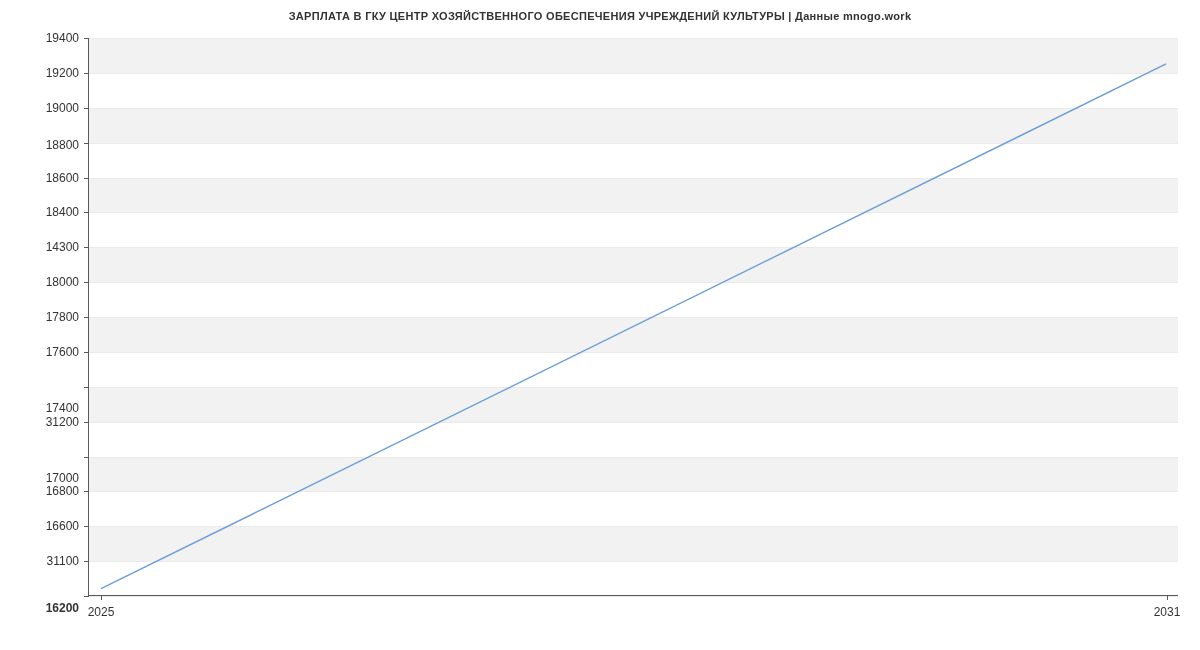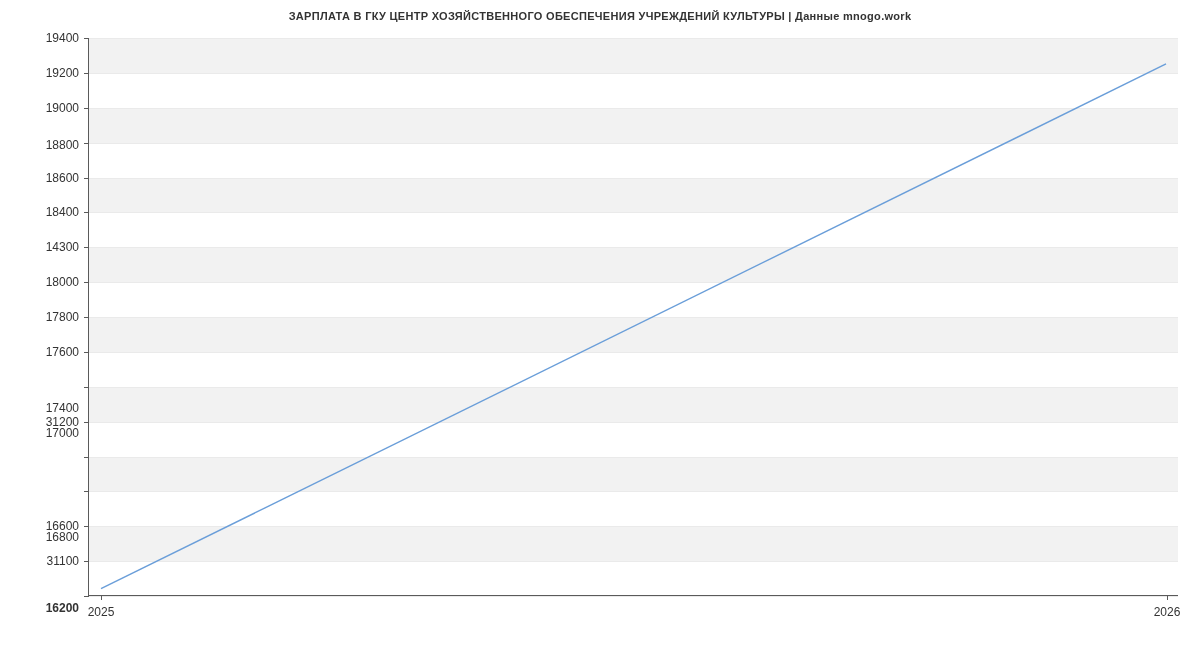--- a/index.html
+++ b/index.html
@@ -123,23 +123,23 @@
       <svg class="line-svg" id="line-svg" viewBox="0 0 1090 558" preserveAspectRatio="none">
         <path d="M12 551.7225 L1078 25.981874999999945" fill="none" stroke="#6a9ed9" stroke-width="1.4"></path>
       </svg>
   <div class="y-tick-mark" style="top: 558px;"></div>
       <div class="y-tick-label" style="top: 570px; font-weight: bold;">16200</div>
       <div class="y-tick-mark" style="top: 523.125px;"></div>
       <div class="y-tick-label" style="top: 523.125px;">31100</div>
       <div class="y-tick-mark" style="top: 488.25px;"></div>
       <div class="y-tick-label" style="top: 488.25px;">16600</div>
       <div class="y-tick-mark" style="top: 453.375px;"></div>
-      <div class="y-tick-label" style="top: 453.375px; margin-top: 46px;">16800</div>
+      <div class="y-tick-label" style="top: 453.375px;">16800</div>
       <div class="y-tick-mark" style="top: 418.5px;"></div>
-      <div class="y-tick-label" style="top: 395px; text-align: center;">17000</div>
+      <div class="y-tick-label" style="top: 440px; text-align: center;">17000</div>
       <div class="y-tick-mark" style="top: 383.625px;"></div>
       <div class="y-tick-label" style="top: 383.625px;">31200</div>
       <div class="y-tick-mark" style="top: 348.75px;"></div>
       <div class="y-tick-label" style="top: 370px;">17400</div>
       <div class="y-tick-mark" style="top: 313.875px;"></div>
       <div class="y-tick-label" style="top: 313.875px;">17600</div>
       <div class="y-tick-mark" style="top: 279px;"></div>
       <div class="y-tick-label" style="top: 279px;">17800</div>
       <div class="y-tick-mark" style="top: 244.125px;"></div>
       <div class="y-tick-label" style="top: 244.125px;">18000</div>
@@ -153,15 +153,15 @@
       <div class="y-tick-label" style="top: 107px;">18800</div>
       <div class="y-tick-mark" style="top: 69.75px;"></div>
       <div class="y-tick-label" style="top: 69.75px;">19000</div>
       <div class="y-tick-mark" style="top: 34.875px;"></div>
       <div class="y-tick-label" style="top: 34.875px;">19200</div>
       <div class="y-tick-mark" style="top: 0px;"></div>
       <div class="y-tick-label" style="top: 0px;">19400</div>
       <div class="x-tick-mark" style="left: 12px;"></div>
       <div class="x-tick-label" style="left: 12px;">2025</div>
       <div class="x-tick-mark" style="left: 1078px;"></div>
-      <div class="x-tick-label" style="left: 1078px;">2026</div>
+      <div class="x-tick-label" style="left: 1078px;">2031</div>
     </div>
 </div>
 
 </body></html>

